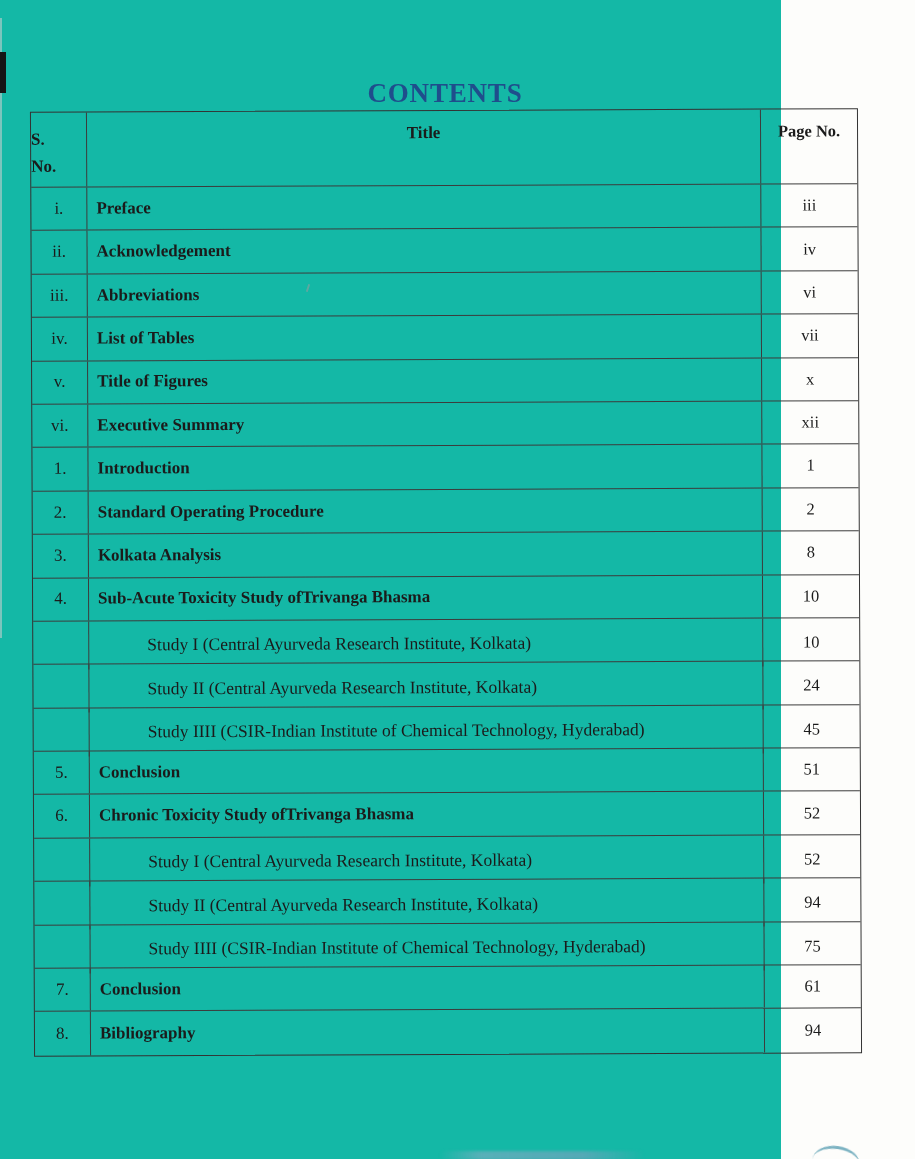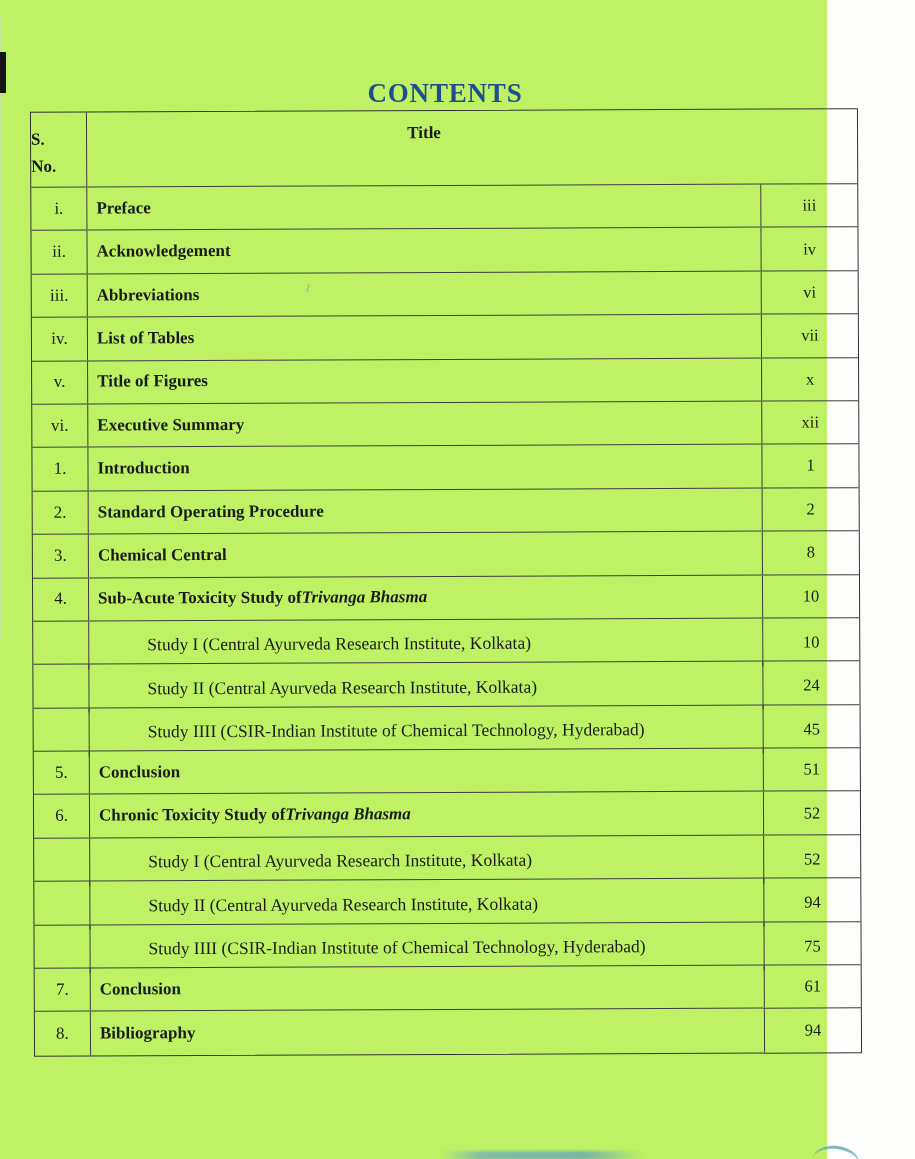--- a/index.html
+++ b/index.html
@@ -6,22 +6,21 @@
     margin: 0; padding: 0;
     width: 915px; height: 1159px;
     background: #fdfdfb;
     font-family: "Liberation Serif", "DejaVu Serif", serif;
     color: #1b1b1b;
     overflow: hidden;
   }
   .page {
     position: relative;
     width: 781px; height: 1159px;
-    background: #bef264;
-    padding-left: 46px;
+    background: #14b8a6;
   }
   
   .edge-line {
     position: absolute; left: 0; top: 18px;
     width: 2px; height: 620px;
     background: #cfcfcf; opacity: .55;
   }
   .edge-bar {
     position: absolute; left: 0; top: 52px;
     width: 6px; height: 41px;
@@ -87,40 +86,41 @@
   }
   .td:last-child { border-right: none; }
   .c-no     { justify-content: center; font-size: 17px; }
   .c-subno  { justify-content: center; font-size: 17px; margin-top: 48px; }
   .c-title  { padding-left: 9px; font-weight: bold; }
   .tr.sub .c-title { font-weight: normal; font-size: 17.5px; }
   .c-page   { justify-content: center; font-size: 16.5px; align-items: center; }
   .tr.thead .td { align-items: flex-start; padding-top: 13px; font-weight: bold; }
   .tr.thead .c-sno { flex-direction: column; justify-content: flex-start; padding-top: 13px; line-height: 27px; }
   .tr.thead .c-title { justify-content: center; padding-left: 0; }
-  .em { font-style: italic; font-weight: bold; }
+  .em { font-weight: bold; }
 </style>
 </head>
 <body>
 
 <div class="page">
 
   <div class="edge-line"></div>
   <div class="edge-bar"></div>
 
   <h1 class="doc-title">CONTENTS</h1>
 
   <div class="toc-table">
 
     <div class="tr thead">
       <div class="td c-sno">
         <span>S.</span>
         <span>No.</span>
       </div>
       <div class="td c-title">Title</div>
+      <div class="td c-page">Page No.</div>
     </div>
 
     <div class="tr main">
       <div class="td c-no">i.</div>
       <div class="td c-title">
           <span>Preface</span>
         </div>
       <div class="td c-page">iii</div>
     </div>
 
@@ -176,21 +176,21 @@
       <div class="td c-no">2.</div>
       <div class="td c-title">
           <span>Standard Operating Procedure</span>
         </div>
       <div class="td c-page">2</div>
     </div>
 
     <div class="tr main">
       <div class="td c-no">3.</div>
       <div class="td c-title">
-          <span>Chemical Central</span>
+          <span>Kolkata Analysis</span>
         </div>
       <div class="td c-page">8</div>
     </div>
 
     <div class="tr main">
       <div class="td c-no">4.</div>
       <div class="td c-title">
           <span>Sub-Acute Toxicity Study of </span>
           <span class="em">Trivanga Bhasma</span>
         </div>

